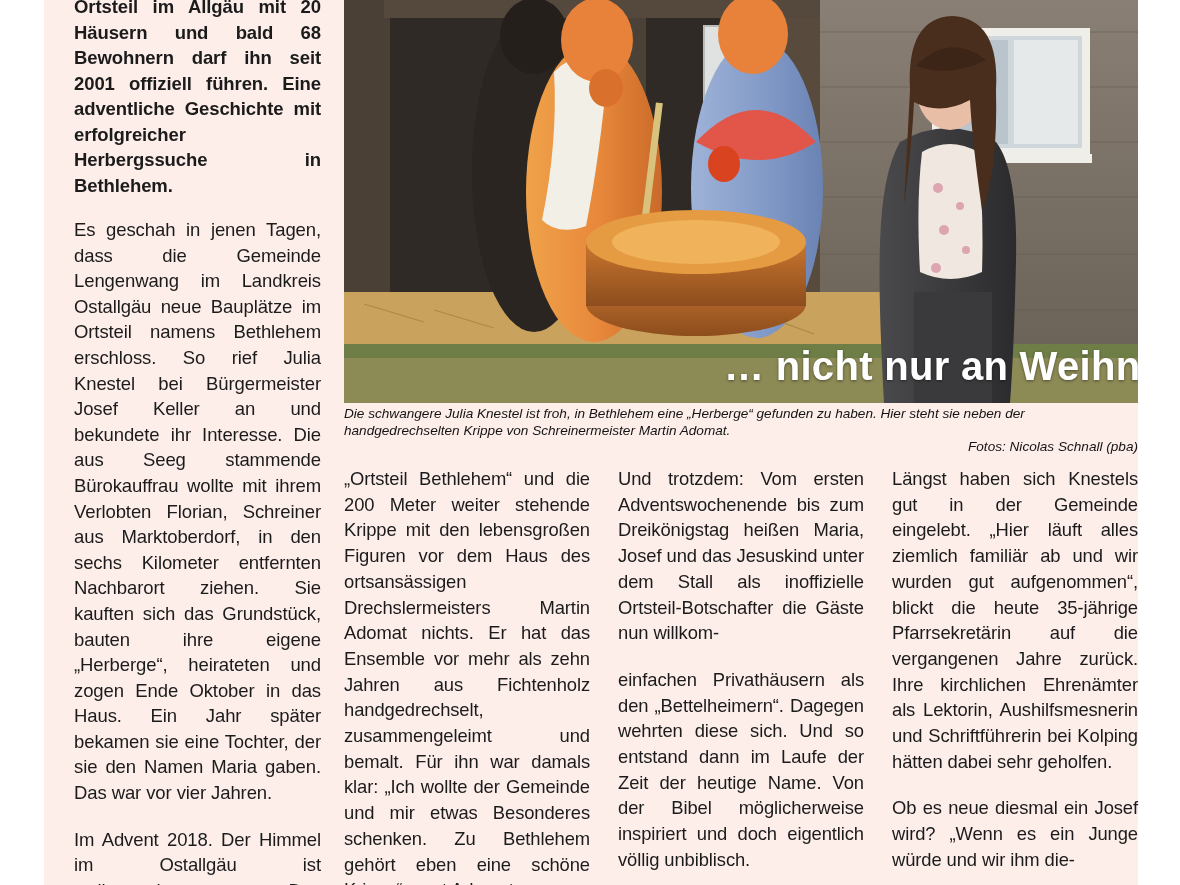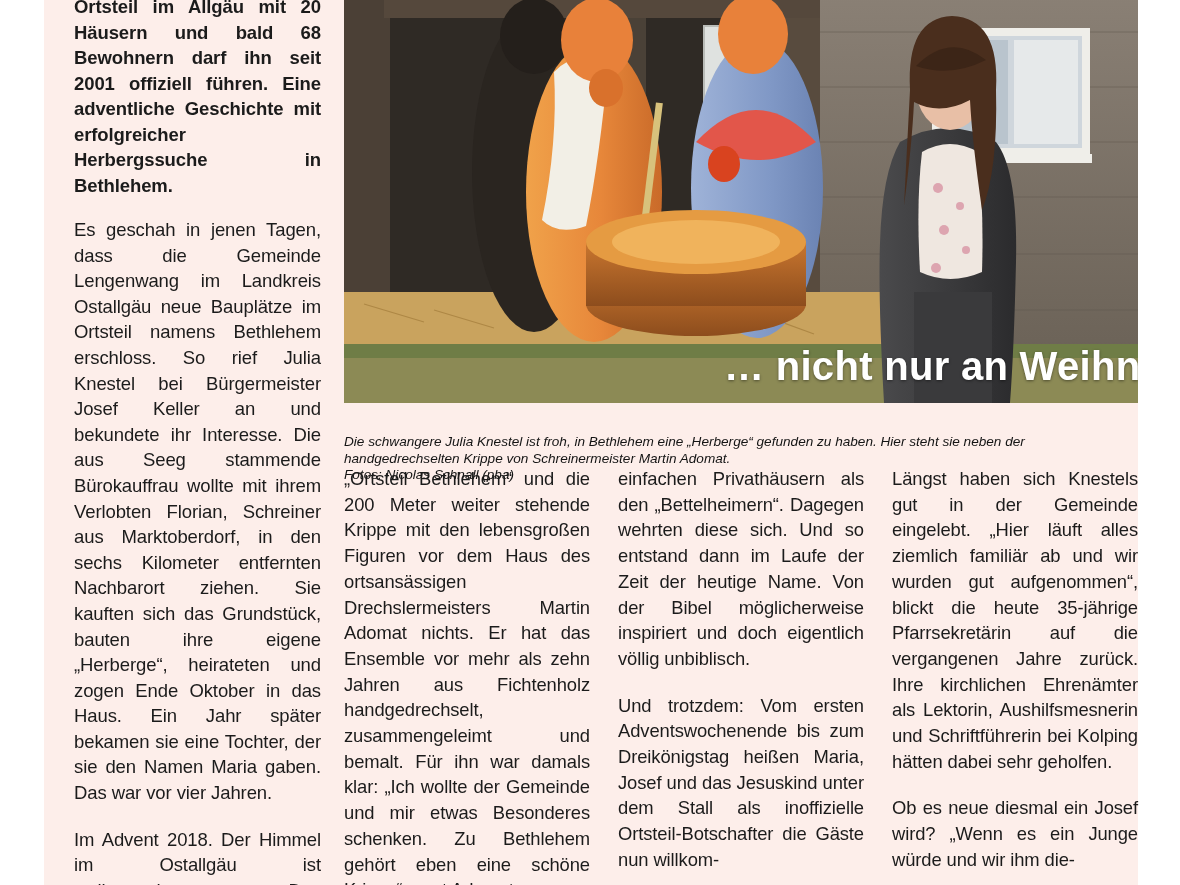--- a/index.html
+++ b/index.html
@@ -77,30 +77,30 @@
     color: #ffffff;
     font-size: 40px;
     font-weight: bold;
     letter-spacing: 0.3px;
     text-shadow: 0 1px 3px rgba(0,0,0,.45);
     font-family: "Liberation Sans", sans-serif;
   }
   .caption {
     position: absolute;
     left: 344px;
-    top: 434px;
+    top: 406px;
     width: 794px;
     font-size: 13.6px;
     line-height: 16.5px;
     font-style: italic;
     color: #141414;
   }
   .caption .credit {
     display: block;
-    text-align: left;
+    text-align: right;
     margin-top: 0px;
   }
 
   
   .body-cols {
     position: absolute;
     left: 344px;
     top: 466px;
     width: 794px;
     display: flex;
@@ -243,22 +243,22 @@
   <div class="caption">
     <span>Die schwangere Julia Knestel ist froh, in Bethlehem eine „Herberge“ gefunden zu haben. Hier steht sie neben der handgedrechselten Krippe von Schreinermeister Martin Adomat.</span>
     <span class="credit">Fotos: Nicolas Schnall (pba)</span>
   </div>
 
   <div class="body-cols">
     <div class="bcol">
       <p>„Ortsteil Bethlehem“ und die 200 Meter weiter stehende Krippe mit den lebensgroßen Figuren vor dem Haus des ortsansässigen Drechslermeisters Martin Adomat nichts. Er hat das Ensemble vor mehr als zehn Jahren aus Fichtenholz handgedrechselt, zusammengeleimt und bemalt. Für ihn war damals klar: „Ich wollte der Gemeinde und mir etwas Besonderes schenken. Zu Bethlehem gehört eben eine schöne Krippe“, sagt Adomat –</p>
     </div>
     <div class="bcol">
+      <p>Und trotzdem: Vom ersten Adventswochenende bis zum Dreikönigstag heißen Maria, Josef und das Jesuskind unter dem Stall als inoffizielle Ortsteil-Botschafter die Gäste nun willkom-</p>
       <p>einfachen Privathäusern als den „Bettelheimern“. Dagegen wehrten diese sich. Und so entstand dann im Laufe der Zeit der heutige Name. Von der Bibel möglicherweise inspiriert und doch eigentlich völlig unbiblisch.</p>
-      <p>Und trotzdem: Vom ersten Adventswochenende bis zum Dreikönigstag heißen Maria, Josef und das Jesuskind unter dem Stall als inoffizielle Ortsteil-Botschafter die Gäste nun willkom-</p>
     </div>
     <div class="bcol">
       <p>Längst haben sich Knestels gut in der Gemeinde eingelebt. „Hier läuft alles ziemlich familiär ab und wir wurden gut aufgenommen“, blickt die heute 35-jährige Pfarrsekretärin auf die vergangenen Jahre zurück. Ihre kirchlichen Ehrenämter als Lektorin, Aushilfsmesnerin und Schriftführerin bei Kolping hätten dabei sehr geholfen.</p>
       <p>Ob es neue diesmal ein Josef wird? „Wenn es ein Junge würde und wir ihm die-</p>
     </div>
   </div>
 
 </div>
 
 </body></html>

